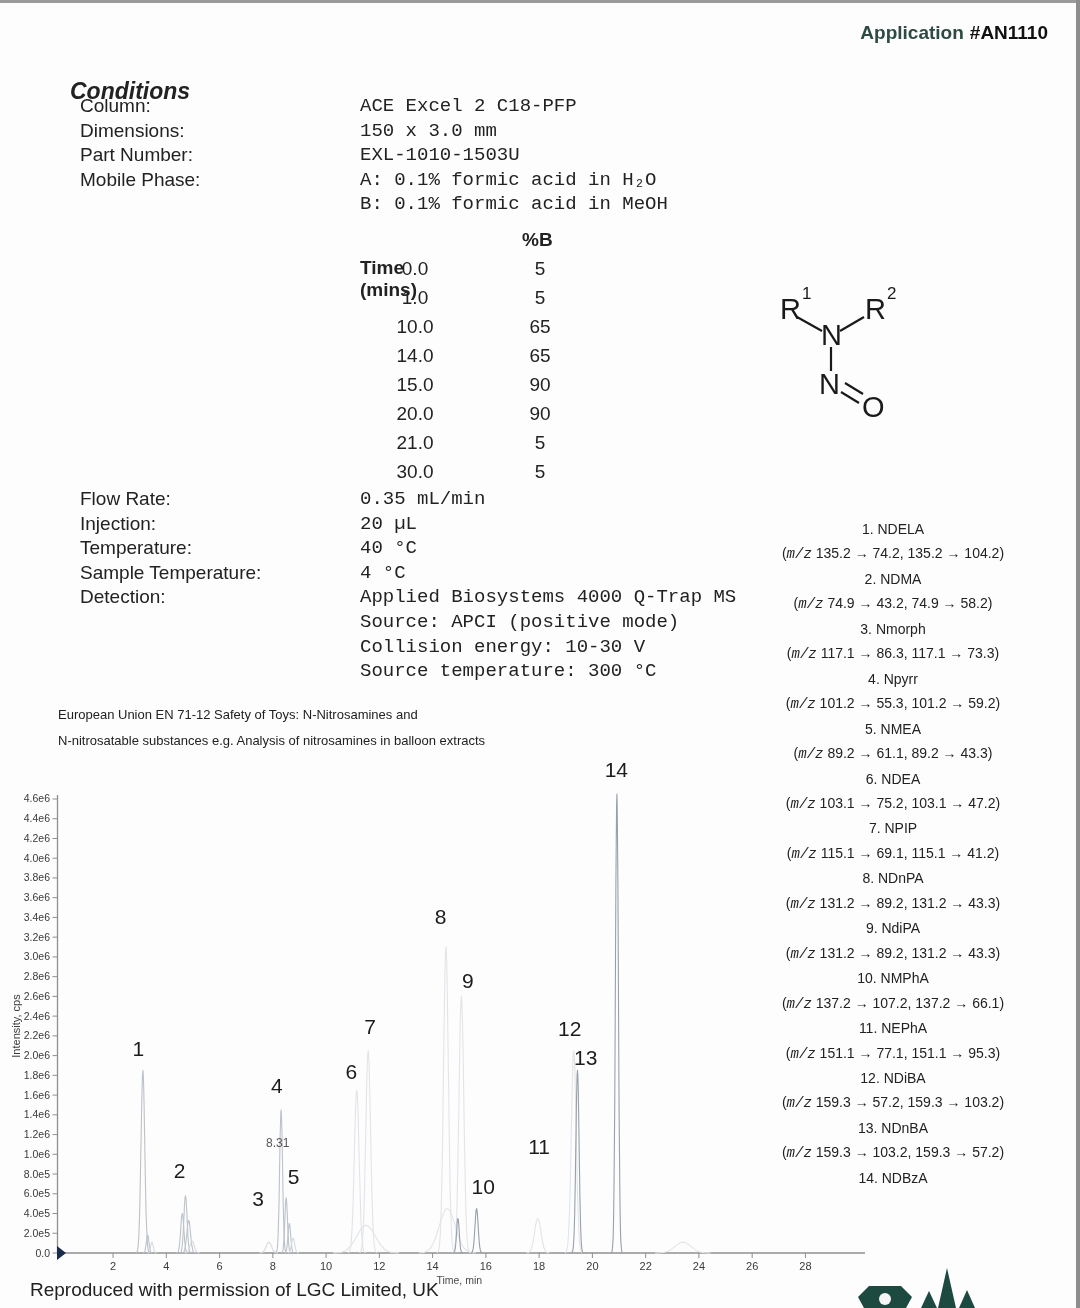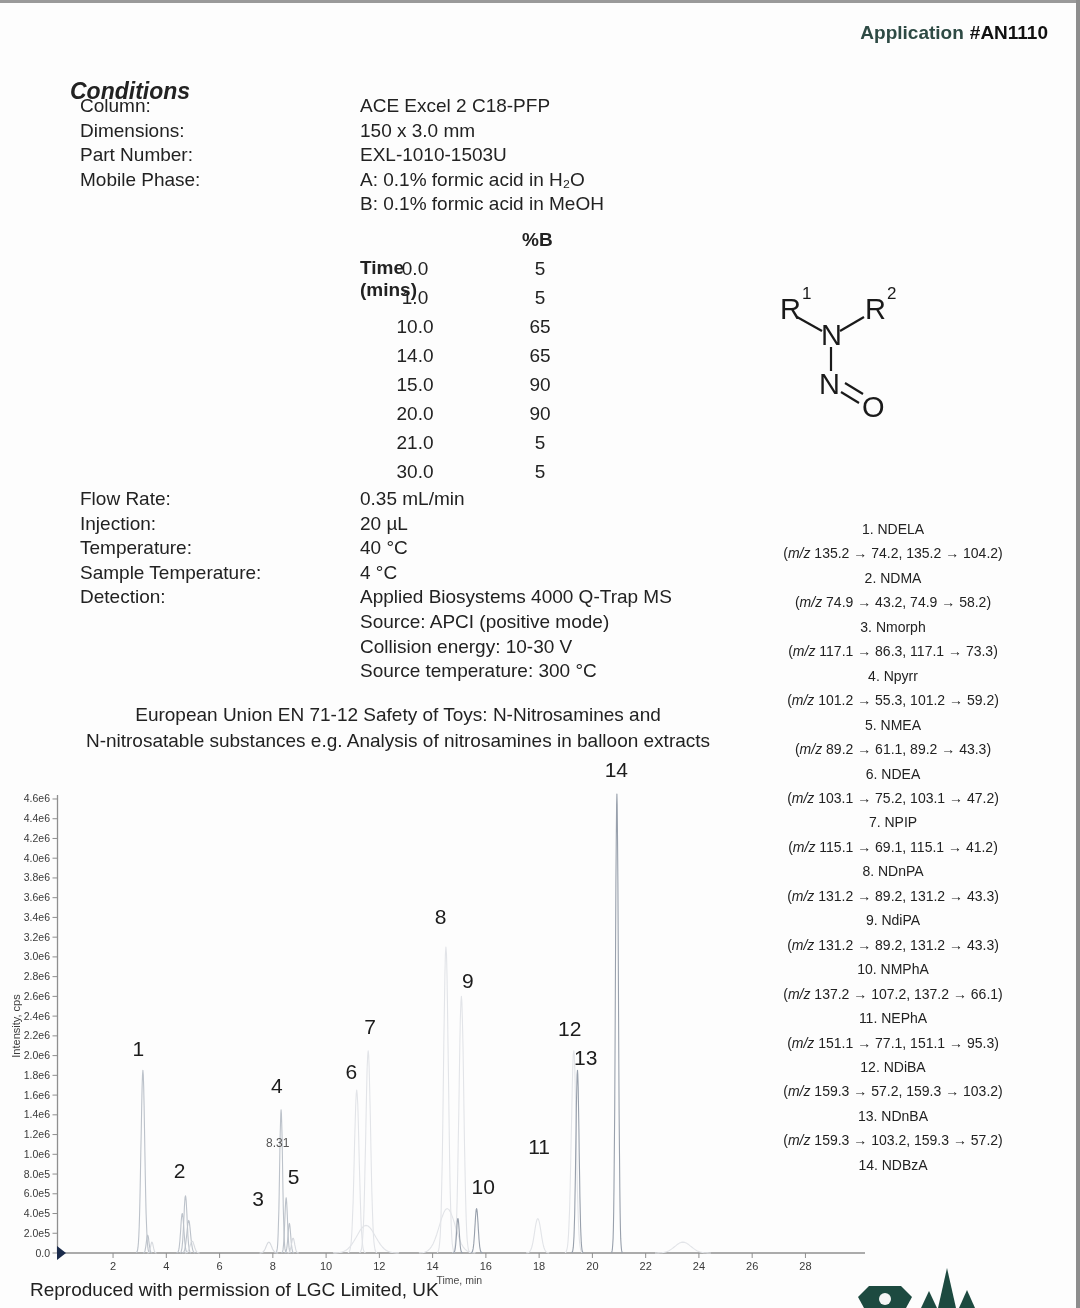--- a/index.html
+++ b/index.html
@@ -12,31 +12,31 @@
   .edge-right{position:absolute;top:0;right:0;width:4px;height:100%;background:#8d8d8d;}
   .app-header{position:absolute;top:22px;left:0;width:1048px;text-align:right;font-size:19px;font-weight:bold;}
   .app-header .app-word{color:#2e4a44;}
   .app-header .app-num{color:#111;margin-left:6px;}
   .cond-title{position:absolute;left:70px;top:78px;font-size:23px;font-weight:bold;font-style:italic;}
   .kv-block{position:absolute;font-size:19px;}
   #conditions-rows{left:70px;top:95px;width:680px;}
   #params-rows{left:70px;top:488px;width:760px;}
   .kv-row{position:relative;height:24.6px;white-space:nowrap;}
   .kv-label{position:absolute;left:0;margin-left:10px;}
-  .kv-value{position:absolute;left:290px;}
+  .kv-value{position:absolute;left:290px;font-family:Liberation Mono, monospace;}
   .gradient{position:absolute;left:360px;top:229px;font-size:19px;}
   .g-head{position:relative;height:29px;font-weight:bold;}
   .g-head .g-th-time{position:absolute;left:0;margin-top:28px;}
   .g-head .g-th-b{position:absolute;left:162px;}
   .g-row{position:relative;height:29px;}
   .g-time{position:absolute;left:0;width:110px;text-align:center;}
   .g-b{position:absolute;left:145px;width:70px;text-align:center;}
-  .description{position:absolute;left:48px;top:702px;width:700px;font-size:19px;line-height:26px;text-align:center;}
+  .description{position:absolute;left:58px;top:702px;width:700px;font-size:13px;line-height:26px;}
   .compounds{position:absolute;left:718px;top:517px;width:350px;text-align:center;font-size:14px;line-height:24.45px;}
-  .compounds .it{font-style:italic;}
+  .compounds .it{font-style:italic;font-family:Liberation Mono, monospace;}
   #chromatogram{position:absolute;left:0;top:755px;}
   #structure{position:absolute;left:770px;top:272px;}
   #lgc-logo{position:absolute;left:845px;top:1235px;}
   .footer{position:absolute;left:30px;top:1279px;font-size:19px;}
 </style>
 </head>
 <body>
 
 <div class="page">
   <div class="edge-top"></div>

